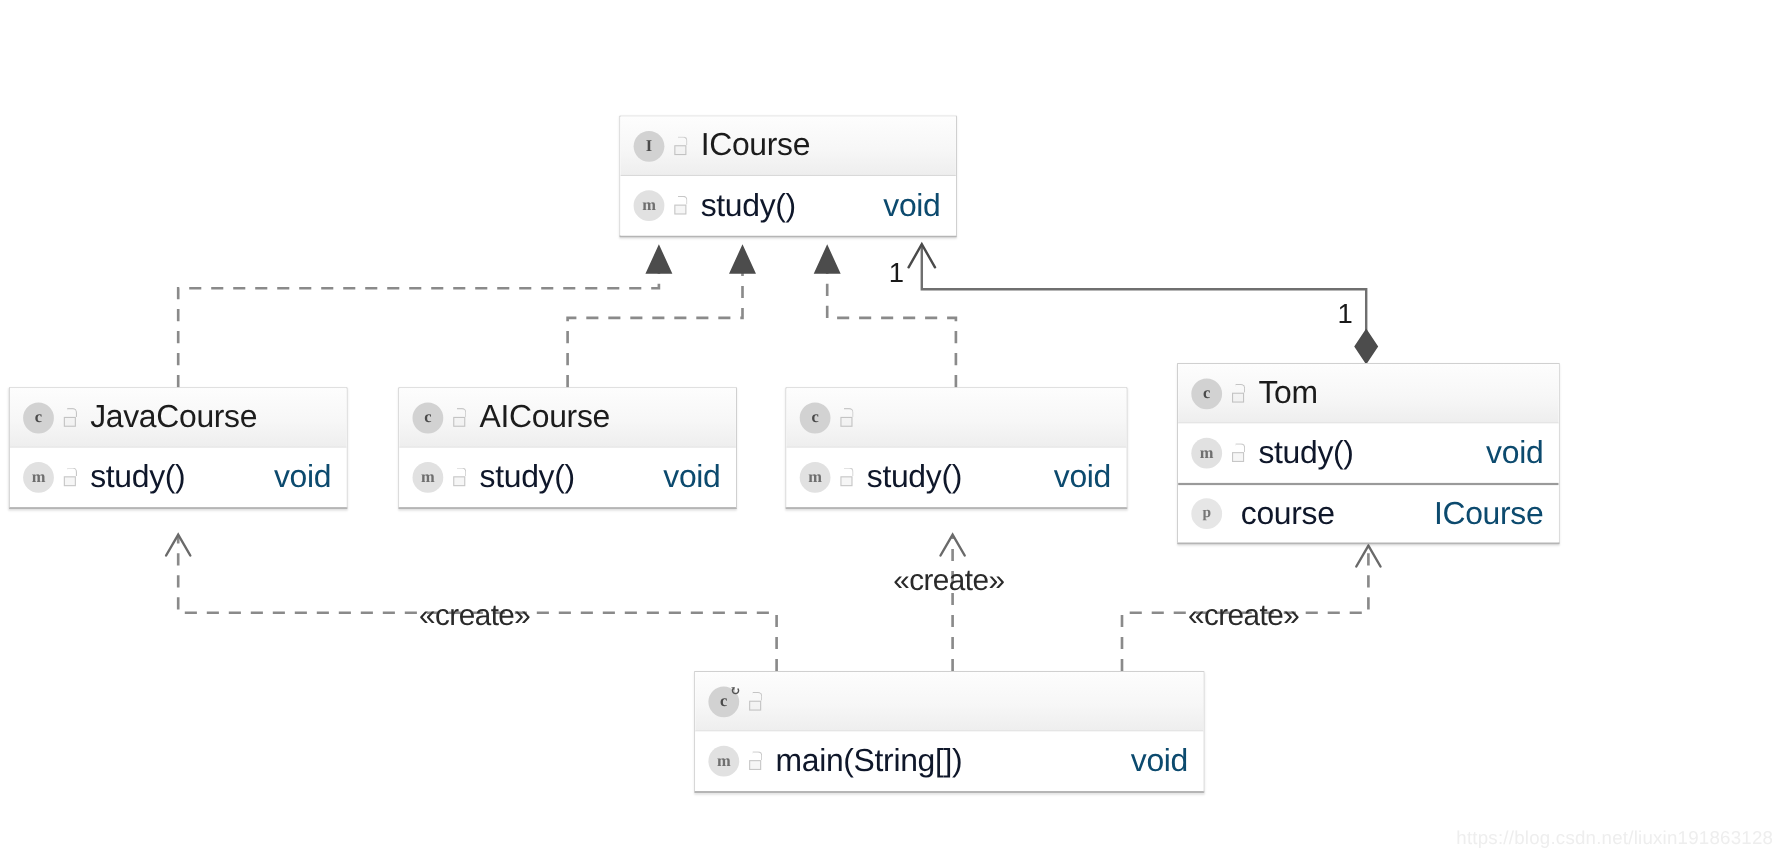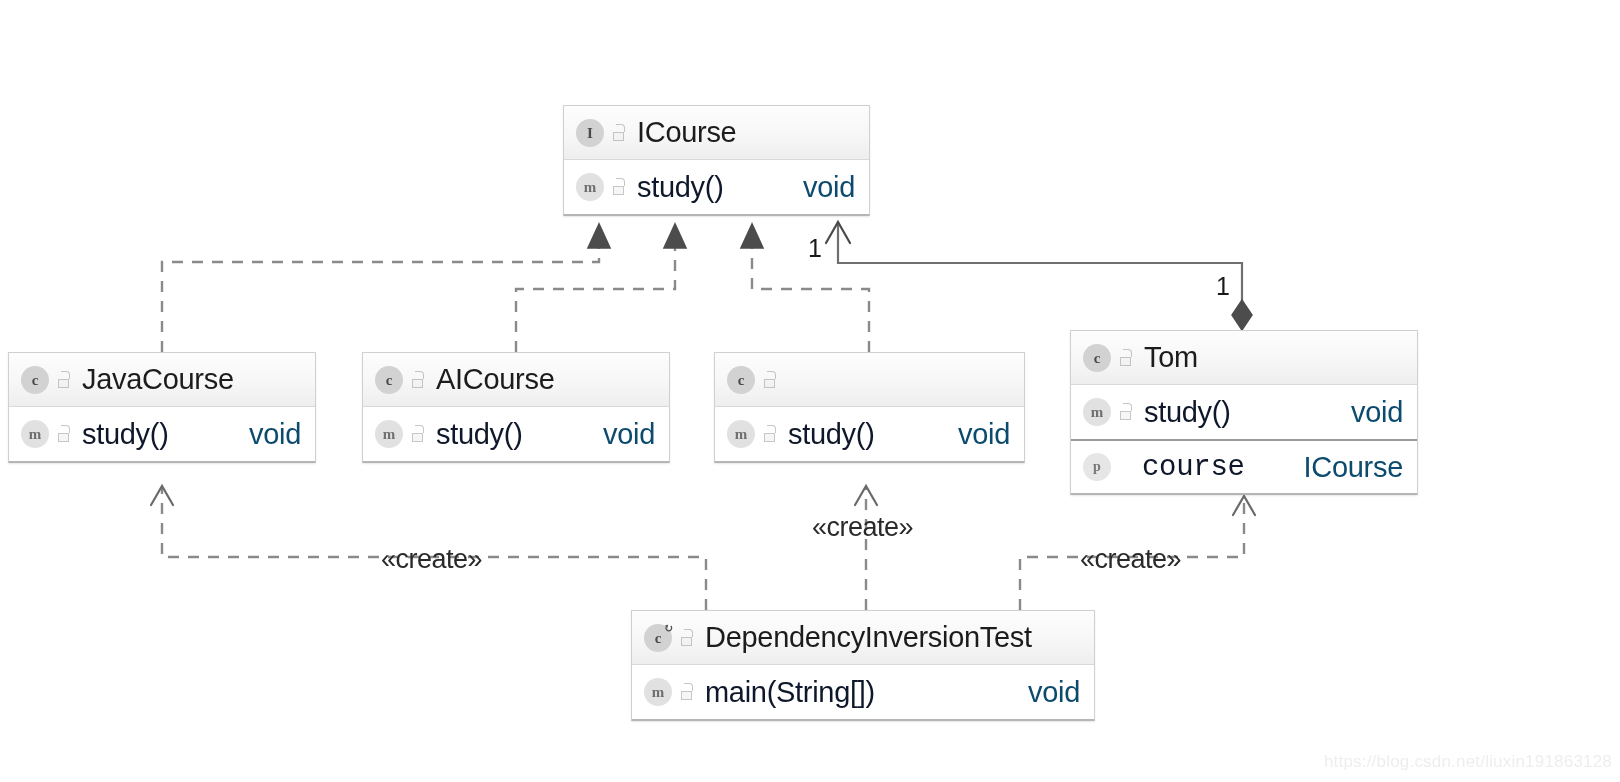--- a/index.html
+++ b/index.html
@@ -319,33 +319,32 @@
       <span class="kind-icon faded">m</span>
       <span class="lock-icon">
         <span class="shackle"></span>
           <span class="body"></span>
       </span>
       <span class="umlname">study()</span>
       <span class="umltype">void</span>
     </div>
     <div class="umlrow member sep-top">
       <span class="kind-icon prop">p</span>
-      <span class="umlname" style="margin-left:24px;font-family:Liberation Mono, monospace;">course</span>
+      <span class="umlname" style="margin-left:10px;">course</span>
       <span class="umltype">ICourse</span>
     </div>
   </div>
 
   <div class="umlbox" style="left:631px; top:610px; width:464px;">
     <div class="umlrow header">
       <span class="kind-icon">c<span class="spin">↻</span></span>
       <span class="lock-icon">
         <span class="shackle"></span>
           <span class="body"></span>
       </span>
-      <span class="umlname">DependencyInversionTest</span>
     </div>
     <div class="umlrow member">
       <span class="kind-icon faded">m</span>
       <span class="lock-icon">
         <span class="shackle"></span>
           <span class="body"></span>
       </span>
       <span class="umlname">main(String[])</span>
       <span class="umltype">void</span>
     </div>

